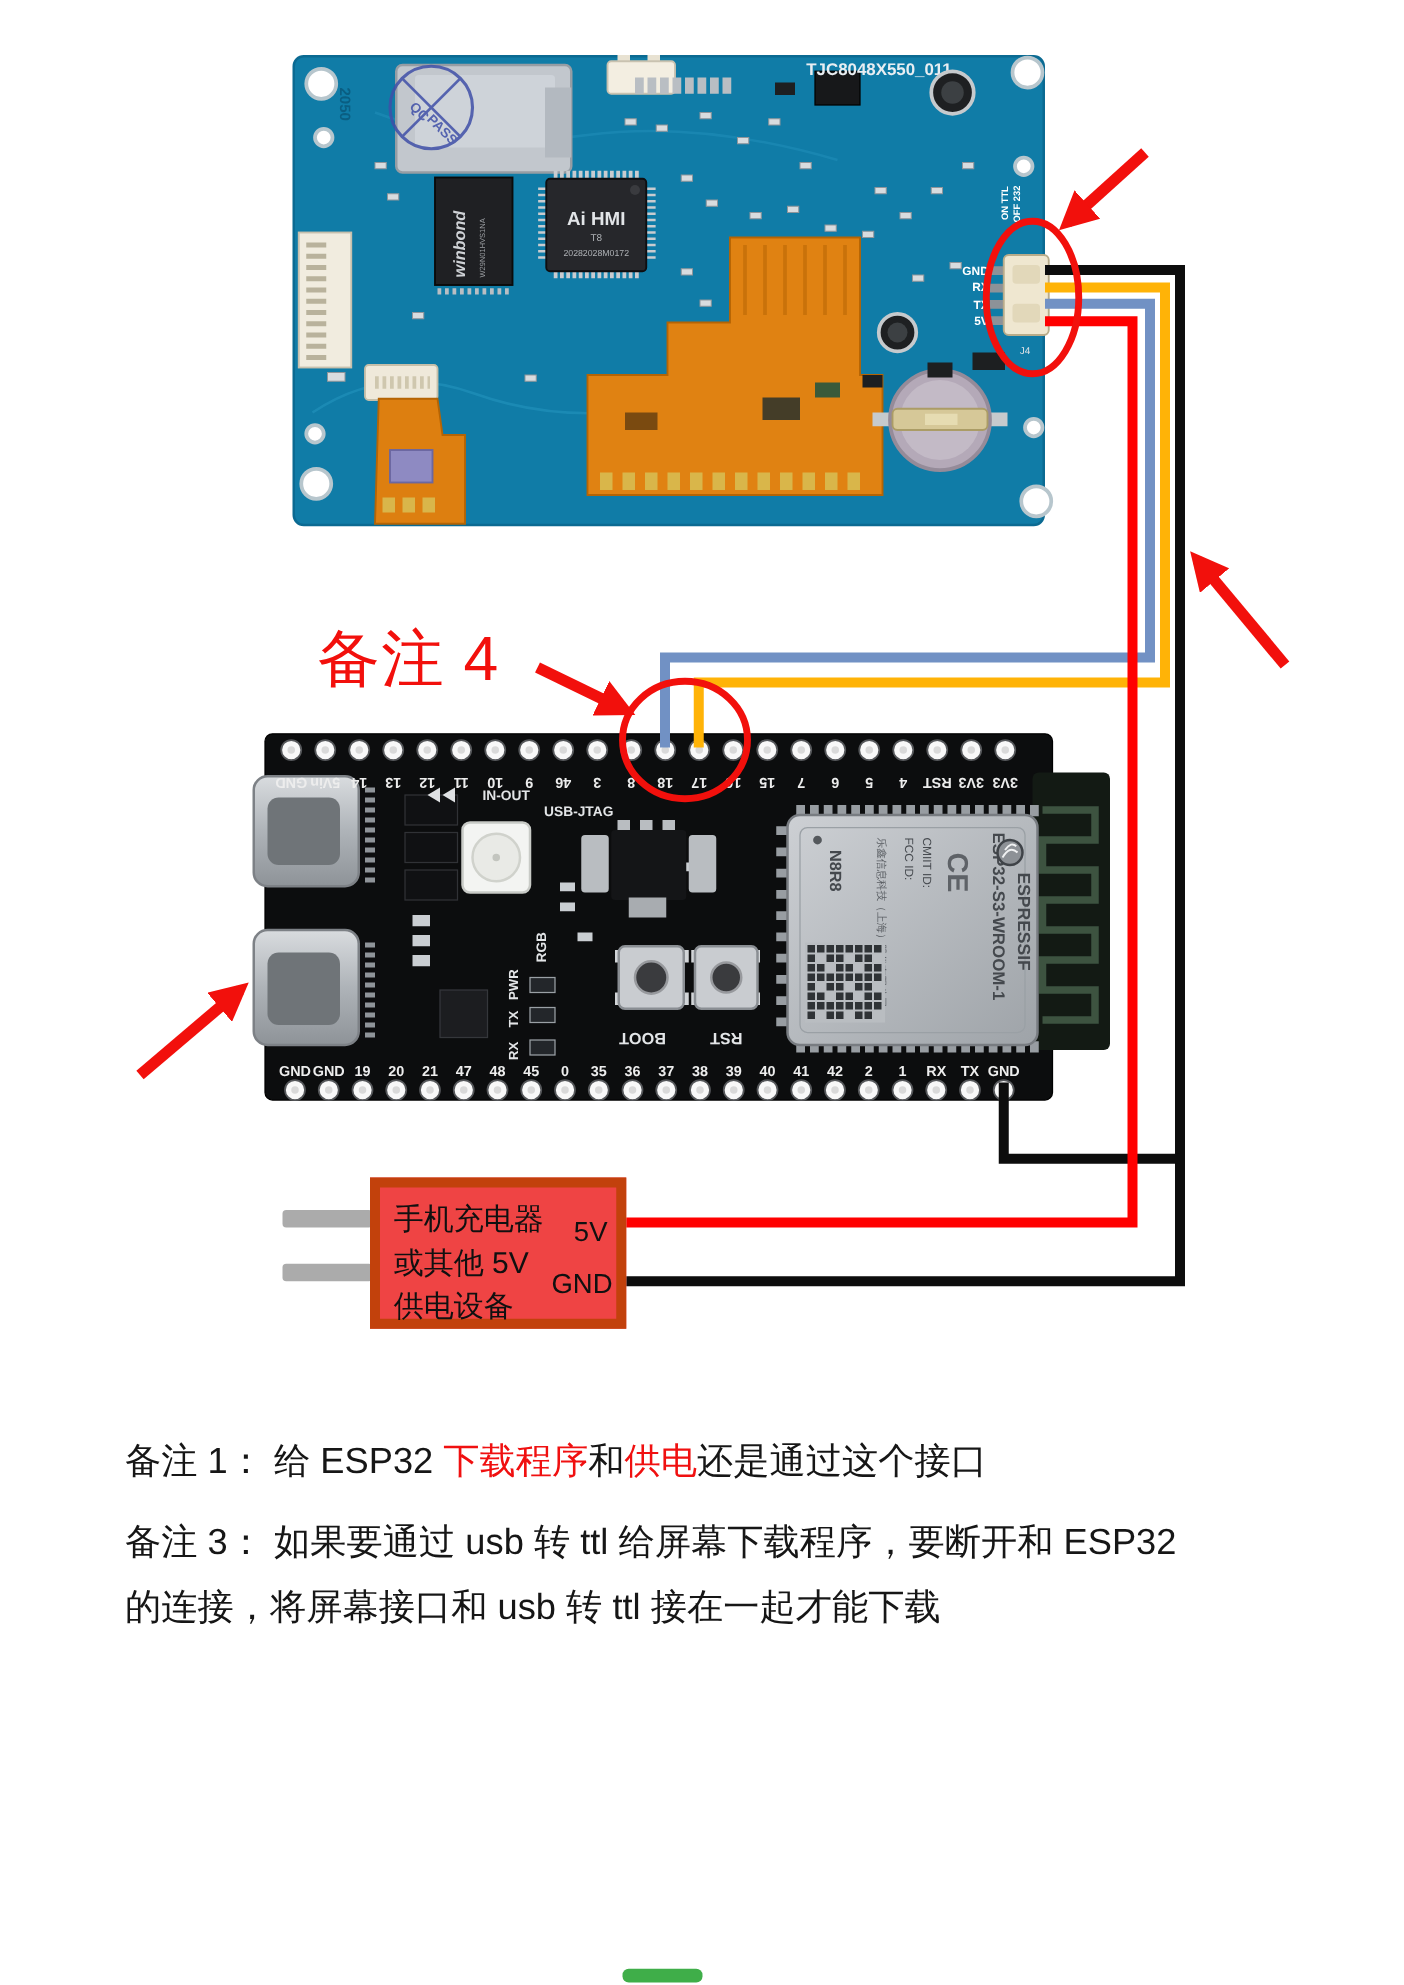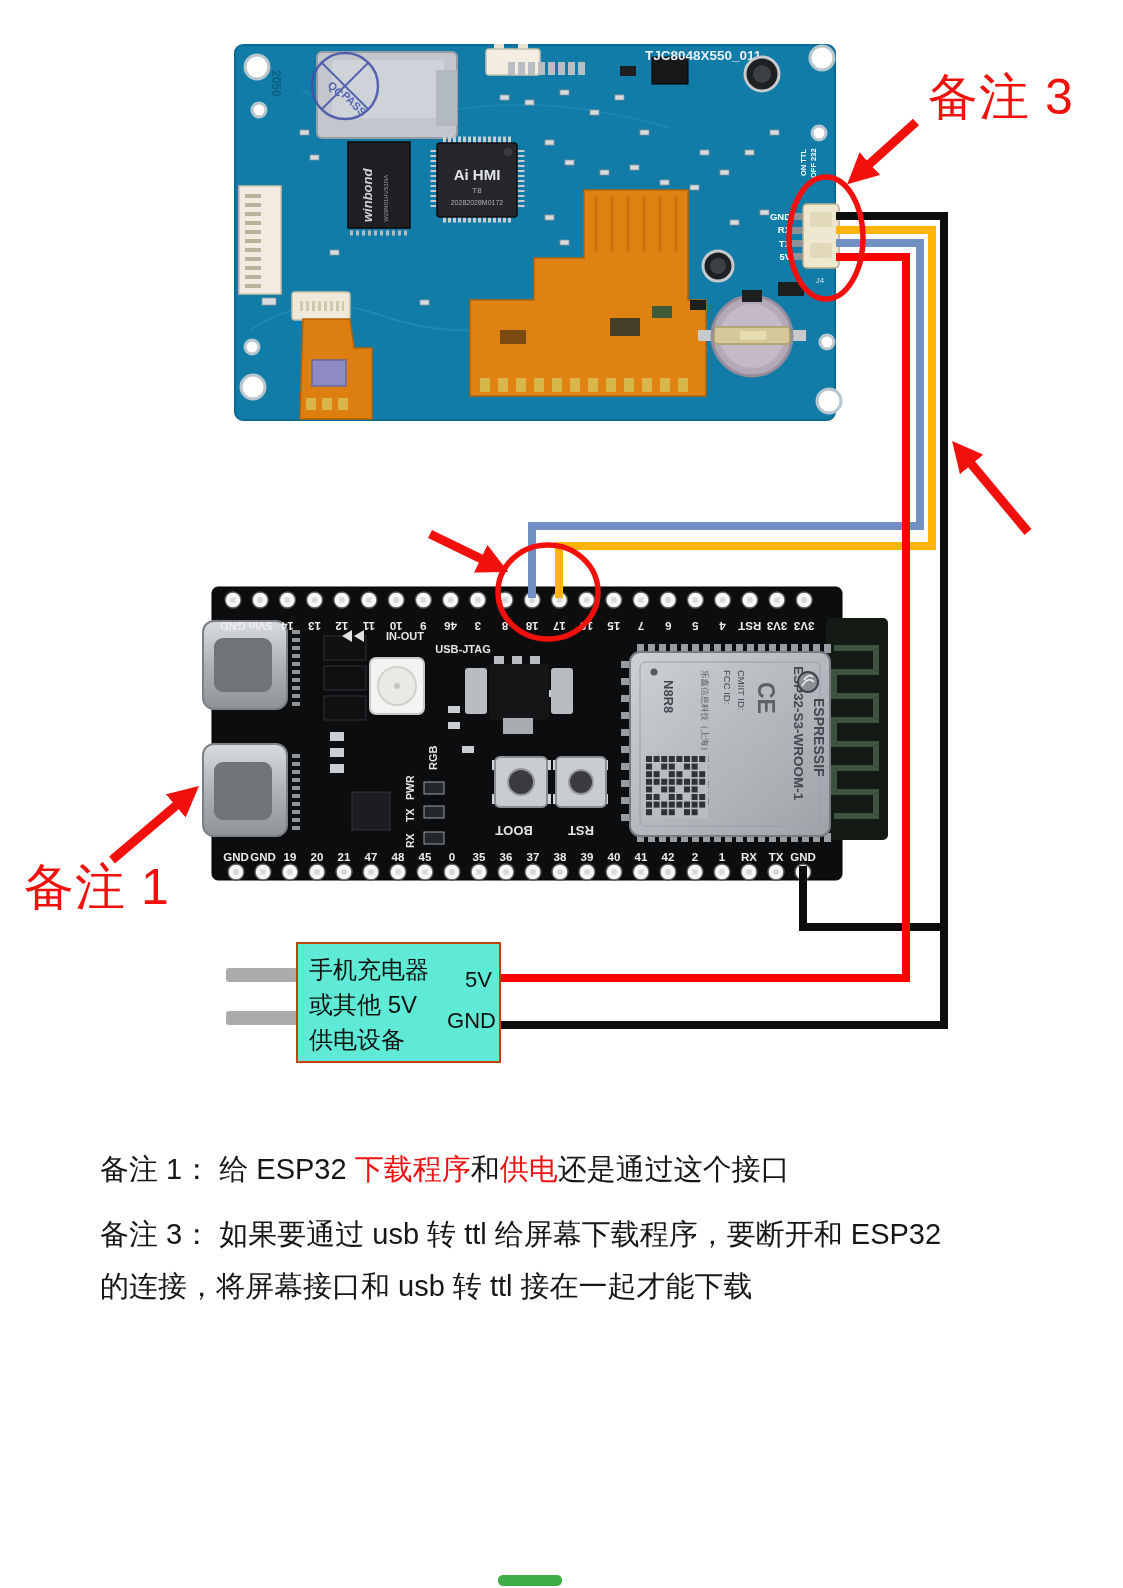--- a/index.html
+++ b/index.html
@@ -7,21 +7,21 @@
   .canvas{position:relative;width:1123px;height:1588px;background:#fff;overflow:hidden;
           font-family:"Liberation Sans","DejaVu Sans",sans-serif}
   svg.scene{position:absolute;left:0;top:0}
   text{font-family:"Liberation Sans","DejaVu Sans",sans-serif}
   .pinlbl{fill:#ededed;font-size:11.5px;font-weight:bold;text-anchor:middle}
   .silk{fill:#e3e5e7;font-weight:bold}
   .modtxt{fill:#44484d;font-weight:bold}
   .callout{position:absolute;color:#f2100c;font-size:50px;font-weight:500;
            letter-spacing:1px;white-space:nowrap;line-height:1.1}
   .powerbox{position:absolute;left:296px;top:942px;width:205px;height:121px;
-            background:#5eead4;border:2px solid #c2410c}
+            background:#ef4444;border:8px solid #c2410c}
   .powerbox .lines{position:absolute;left:11px;top:8px;font-size:24px;line-height:35px;color:#101010}
   .pb5v{position:absolute;right:7px;top:23px;font-size:22px;color:#101010}
   .pbgnd{position:absolute;right:3px;top:64px;font-size:22px;color:#101010}
   .notes{position:absolute;left:100px;top:1143px;width:950px;color:#161616;
          font-size:29px;font-weight:500}
   .notes p{margin:0 0 13px;line-height:52px;white-space:pre-wrap}
   .notes .red{color:#f01010}
 </style>
 </head>
 <body>
@@ -581,22 +581,21 @@
     <ellipse cx="548" cy="592" rx="50" ry="47" stroke-width="5.5" stroke="#f2100c"></ellipse>
     <line x1="916" y1="122" x2="854" y2="178" stroke-width="9" marker-end="url(#ah)" stroke="#f2100c"></line>
     <line x1="1028" y1="532" x2="958" y2="448" stroke-width="9" marker-end="url(#ah)" stroke="#f2100c"></line>
     <line x1="430" y1="534" x2="500" y2="568" stroke-width="9" marker-end="url(#ah)" stroke="#f2100c"></line>
     <line x1="112" y1="860" x2="192" y2="792" stroke-width="9" marker-end="url(#ah)" stroke="#f2100c"></line>
   </g>
 
   <rect x="498" y="1575" width="64" height="11" rx="5" fill="#3fae49"></rect>
 </svg>
 
-<div class="callout" style="left:928px;top:70px">备注 3</div>
-<div class="callout" style="left:24px;top:860px">备注 1</div>
+<div class="callout" style="left:254px;top:500px">备注 4</div>
 
 <div class="powerbox">
   <div class="lines">
     <div>手机充电器</div>
     <div>或其他 5V</div>
     <div>供电设备</div>
   </div>
   <div class="pb5v">5V</div>
   <div class="pbgnd">GND</div>
 </div>

